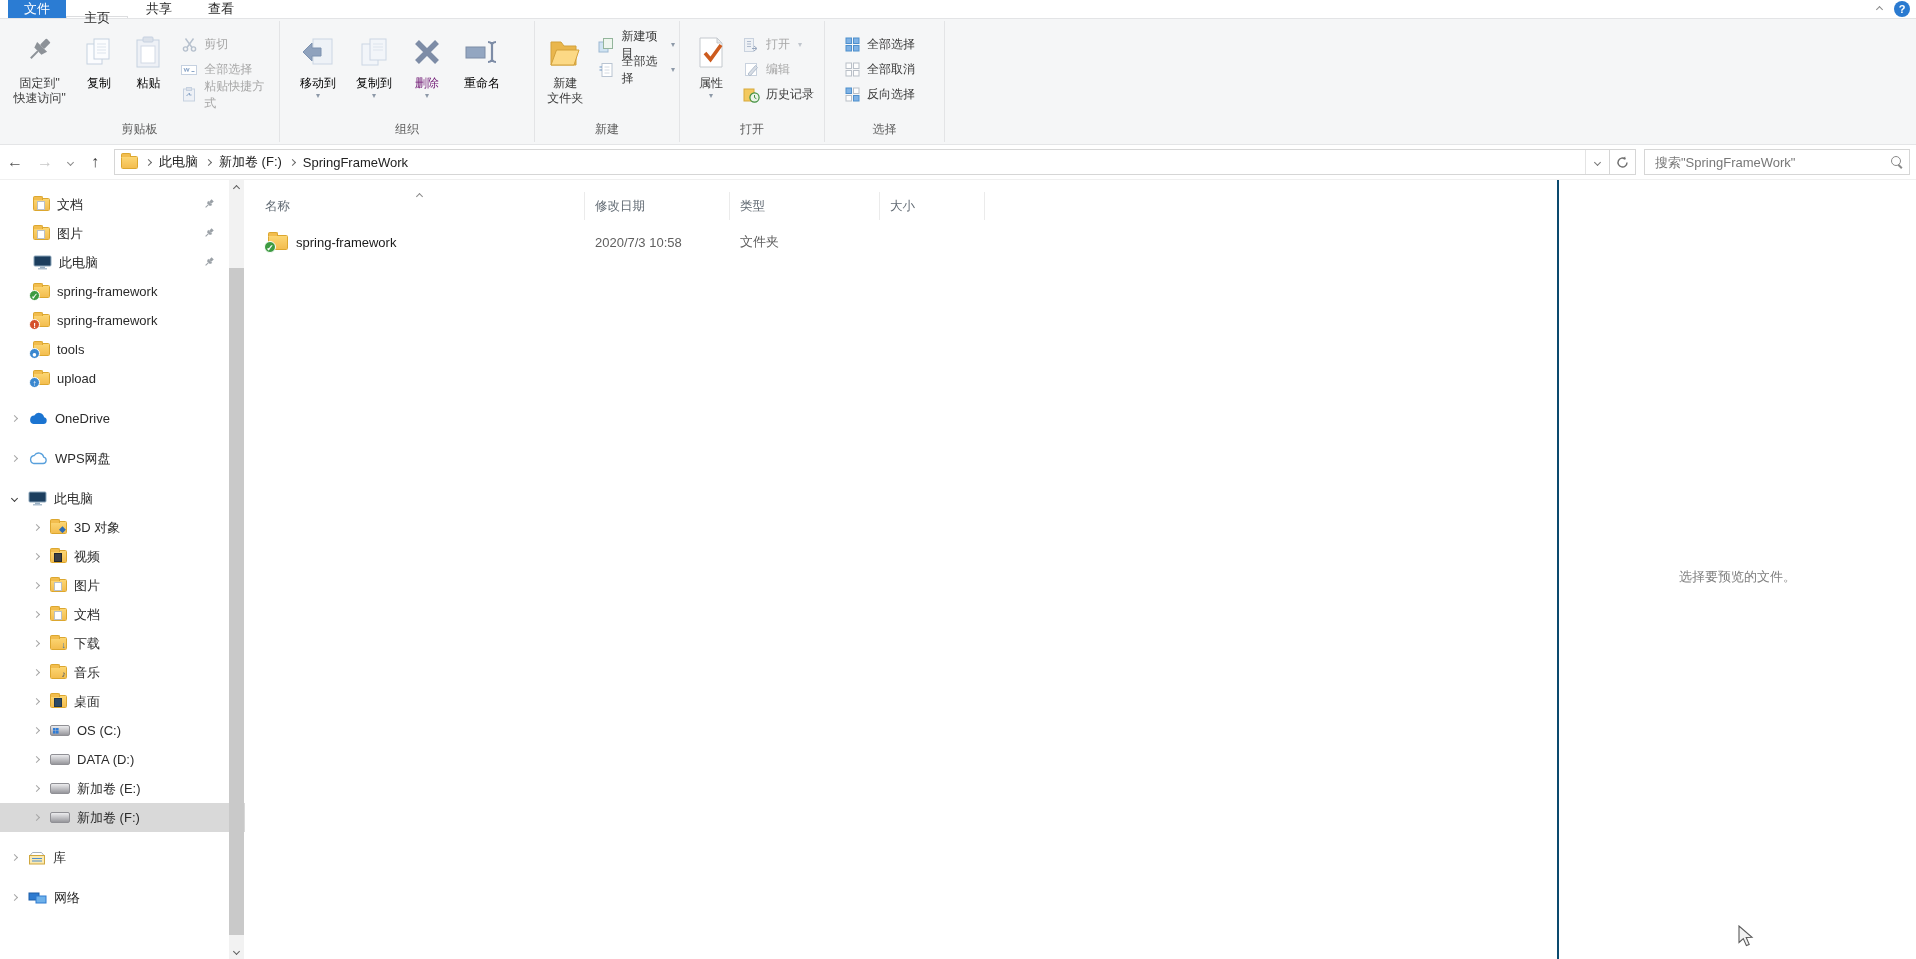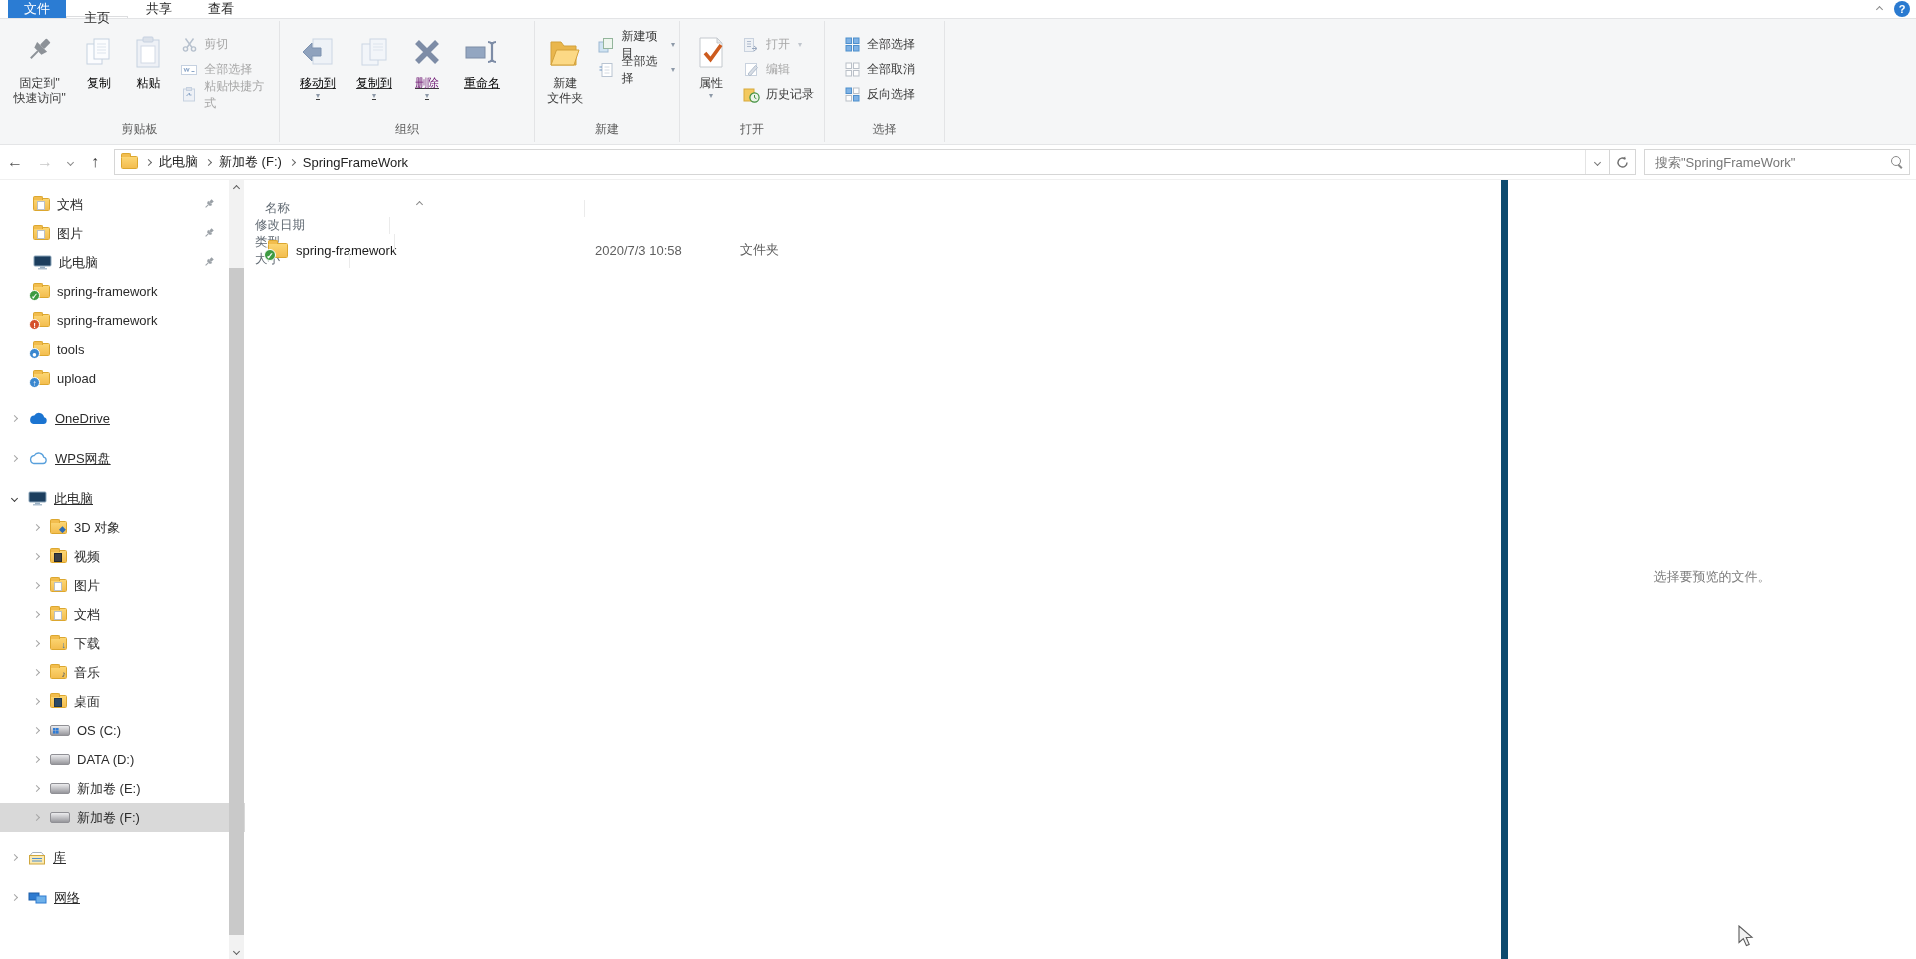--- a/index.html
+++ b/index.html
@@ -74,21 +74,21 @@
 
   
   .sidebar { position:relative; width:245px; flex:none; padding-top:10px; font-size:13px; }
   .si { height:29px; display:flex; align-items:center; gap:7px; padding-left:33px; padding-right:30px; color:#2b2b2b; }
   .si.root { padding-left:8px; }
   .si.child { padding-left:30px; }
   .si.sel { background:#d9d9d9; }
   .si .chev { width:13px; display:flex; justify-content:center; color:#a6a6a6; flex:none; }
   .si .chev.open { color:#3b3b3b; }
   .si .lbl { white-space:nowrap; }
-  .gap { margin-top:11px;text-decoration:underline; }
+  .gap { margin-top:11px; }
   .pinicn { margin-left:auto; flex:none; }
 
   
   .fico { position:relative; width:17px; height:13px; flex:none;
     background:linear-gradient(#fcd673,#f3bd4f); border:1px solid #dca72f; border-radius:1.5px; }
   .fico::before { content:""; position:absolute; top:-3.5px; left:-1px; width:8px; height:3px;
     background:#f2bd4e; border:1px solid #dca72f; border-bottom:none; border-radius:2px 2px 0 0; }
   .fico .inner { position:absolute; left:2.5px; top:2px; width:8px; height:8.5px;
     background:#fff; border:1px solid #b9c0c9; }
   .fico .fg { position:absolute; right:0px; bottom:-1px; font-size:9px; line-height:9px; color:#2f6db3; }
@@ -111,36 +111,36 @@
 
   
   .sb { position:absolute; top:0; right:1px; width:15px; height:100%; background:#f2f2f2; }
   .sb .arrow { position:absolute; left:0; width:15px; height:16px; display:flex; align-items:center;
     justify-content:center; color:#5f5f5f; }
   .sb .arrow.topa { top:0; } .sb .arrow.bota { bottom:0; }
   .sb .thumb { position:absolute; left:0; top:88px; width:15px; height:667px; background:#c9c9c9; }
 
   
   .filelist { flex:1; position:relative; }
-  .lheader { position:relative; display:flex; height:28px; margin-top:20px; font-size:12.5px; color:#616a73;flex-direction:column; }
+  .lheader { position:relative; display:flex; height:28px; margin-top:12px; font-size:12.5px; color:#616a73; }
   .hc { display:flex; align-items:center; padding-left:10px; border-right:1px solid #ebebeb; height:100%; }
   .hc.c1 { width:340px; padding-left:20px; }
   .hc.c2 { width:145px; } .hc.c3 { width:150px; } .hc.c4 { width:105px; }
   .sortind { position:absolute; left:172px; top:-4px; color:#8a8a8a; }
   .frow { display:flex; align-items:center; height:28px; margin-top:8px; font-size:13px; }
   .frow .cell { display:flex; align-items:center; }
   .frow .c1 { width:340px; padding-left:23px; gap:8px; color:#1b1b1b; }
   .frow .c2 { width:145px; padding-left:10px; color:#5f5f5f; }
   .frow .c3 { width:150px; padding-left:10px; color:#5f5f5f; }
   .frow .c4 { width:105px; padding-left:10px; color:#5f5f5f; }
   .fico.big { width:20px; height:15px; }
   .fico.big .badge { width:12px; height:12px; line-height:12px; font-size:9px; }
 
   
-  .preview { width:415px; flex:none; border-left:7px solid #0c4a6e; position:relative; }
+  .preview { width:359px; flex:none; border-left:2px solid #0c4a6e; position:relative; }
   .preview .msg { position:absolute; top:388px; left:0; width:100%; text-align:center;
     font-size:13px; color:#7f7f7f; }
 
   .cursor { position:absolute; left:1738px; top:925px; z-index:20; }
 
   svg { display:block; }
 </style>
 </head>
 <body>
 
@@ -243,21 +243,21 @@
             </span>
             <span>粘贴快捷方式</span>
           </div>
         </div>
       </div>
       <div class="rlabel">剪贴板</div>
     </div>
     <div class="rsep"></div>
 
     <div class="rgroup" style="width:254px">
-      <div class="rbody" style="padding-left:12px; gap:4px;text-decoration:underline;">
+      <div class="rbody" style="padding-left:12px; gap:4px;">
         <div class="bigbtn dis" style="width:52px">
           <span class="iconbox">
             <svg width="34" height="32">
                 <rect x="12" y="3" width="19" height="25" fill="#eef2f7" stroke="#ccd6e4"></rect>
             <path d="M20 12 H11 V7 L2 16 L11 25 V20 H20 Z" fill="#8fa2bd" stroke="#7d92b0"></path>
               </svg>
           </span>
           <span class="lbl">移动到</span>
           <span class="caret">▾</span>
         </div>

